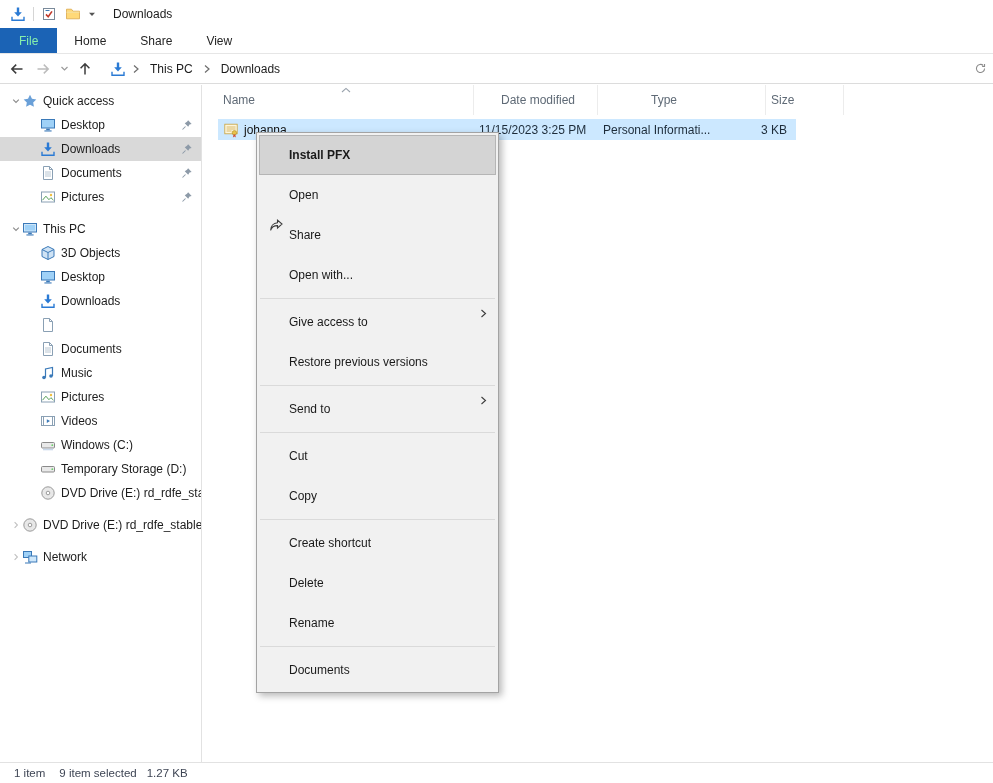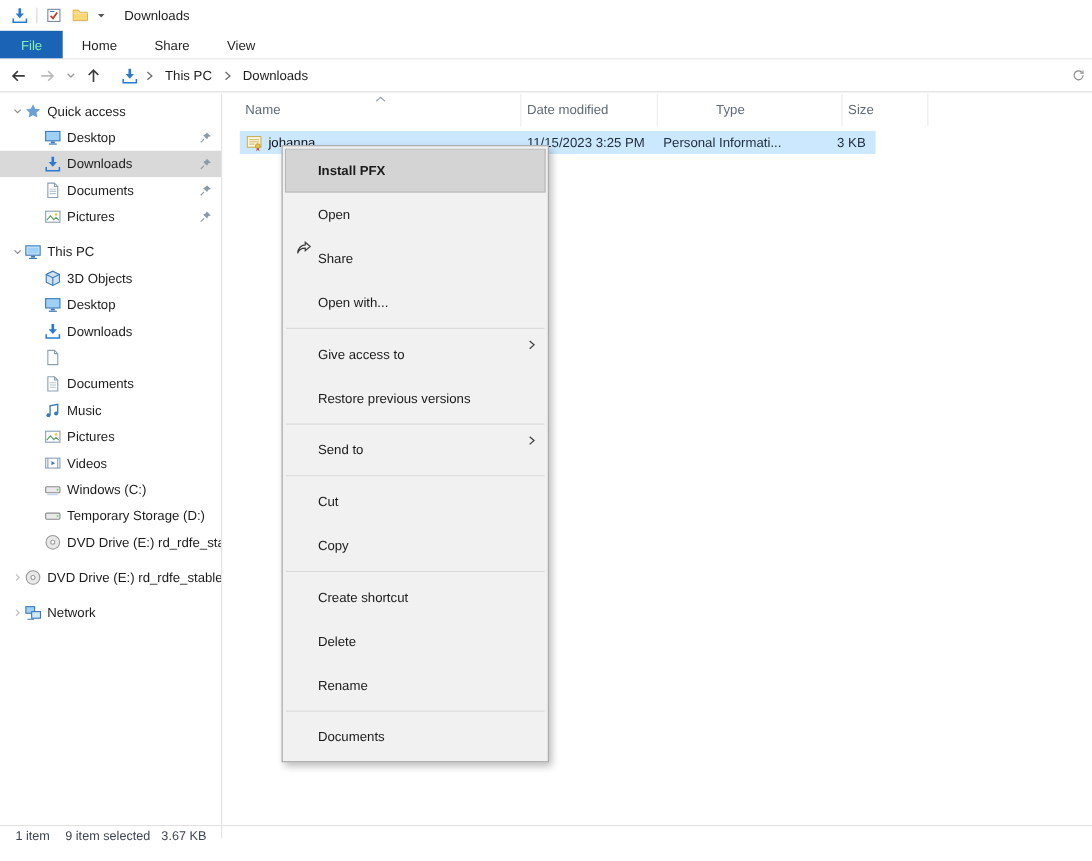--- a/index.html
+++ b/index.html
@@ -46,21 +46,21 @@
   .srow.child { padding-left:40px; }
   .srow.gap { margin-top:8px; }
   .srow.selected { background:var(--sidebar-selected-gray,#d9d9d9); }
   .s-pin { margin-left:auto; margin-right:8px; flex:none; }
 
   
   .filearea { flex:1; padding-left:16px; position:relative; overflow:hidden; }
   .col-headers { display:flex; height:30px; color:#5f6a76; }
   .hcell { display:flex; align-items:center; padding-left:5px; border-right:1px solid #ececec; position:relative; }
   .hcell.c-name { width:256px; }
-  .hcell.c-date { width:124px; }
+  .hcell.c-date { width:124px;justify-content:center; }
   .hcell.c-type { width:120px;margin-left:48px; }
   .hcell.c-size { width:78px; }
   .sort-caret { position:absolute; top:2px; left:50%; margin-left:-5px; }
   .rows { margin-top:4px; }
   .frow { display:flex; height:21px; align-items:center; width:578px; background:var(--selection-blue,#cce8ff); color:#1d2c3a; }
   .fcell { padding-left:5px; overflow:hidden; white-space:nowrap; }
   .fcell.c-name { width:256px; display:flex; align-items:center; gap:5px; color:#111; }
   .fcell.c-date { width:124px; }
   .fcell.c-type { width:120px; }
   .fcell.c-size { width:78px; display:flex; justify-content:flex-end; padding-right:9px; }
@@ -69,21 +69,21 @@
   .cmenu { position:absolute; left:256px; top:132px; width:243px;
     background:var(--menu-bg,#f1f1f1); border:1px solid #a3a3a3;
     box-shadow:3px 3px 7px rgba(0,0,0,.28); padding:2px; z-index:20; }
   .mi { height:40px; display:flex; align-items:center; padding:0 12px 0 30px; position:relative; color:#1a1a1a; }
   .mi.hl { background:var(--menu-highlight,#d4d4d4); box-shadow:inset 0 0 0 1px #b5b5b5; font-weight:bold; }
   .mi .m-icon { position:absolute; left:9px; top:3px; }
   .mi .m-sub { position:absolute; right:9px; top:7px; }
   .msep { height:1px; background:#dadada; margin:3px 1px; }
 
   
-  .statusbar { position:absolute; left:0; right:0; bottom:12px; height:21px;
+  .statusbar { position:absolute; left:0; right:0; bottom:0; height:21px;
     border-top:1px solid #e2e2e2; display:flex; align-items:center;
     padding-left:14px; color:#3e4554; font-size:11.5px; }
   .sb-sel { margin-left:14px; }
   .sb-size { margin-left:10px; }
 </style>
 </head>
 <body>
 
 <div class="titlebar">
   <span class="tb-btn">
@@ -506,14 +506,14 @@
   <div class="mi">Create shortcut</div>
   <div class="mi">Delete</div>
   <div class="mi">Rename</div>
   <div class="msep"></div>
   <div class="mi">Documents</div>
 </div>
 
 <div class="statusbar">
   <span>1 item</span>
   <span class="sb-sel">9 item selected</span>
-  <span class="sb-size">3.67 KB</span>
+  <span class="sb-size">1.27 KB</span>
 </div>
 
 </body></html>

